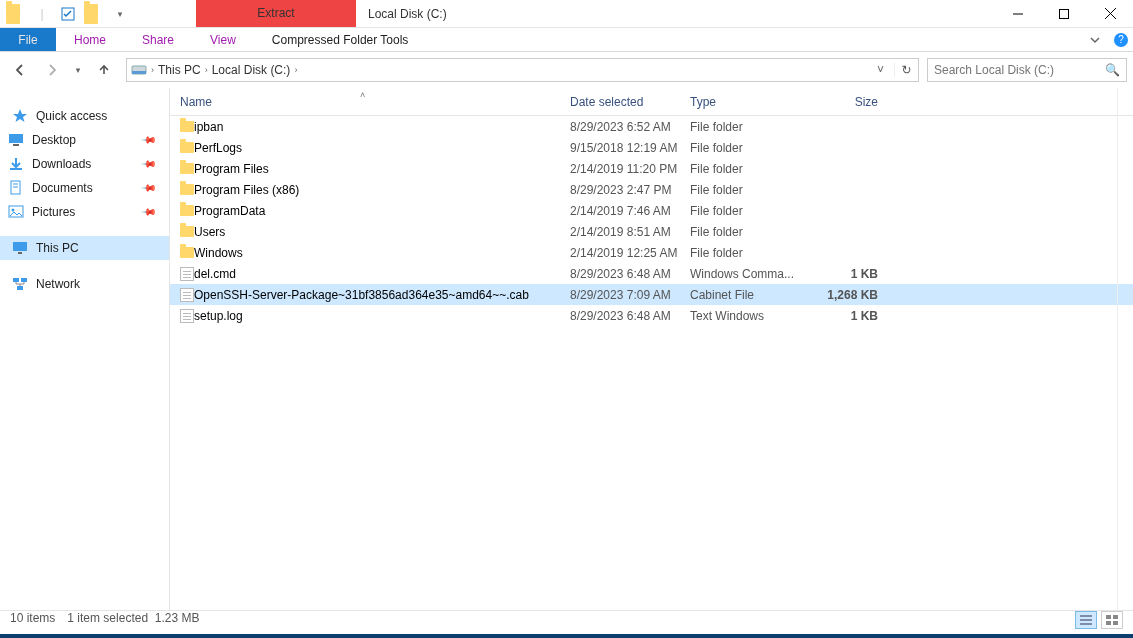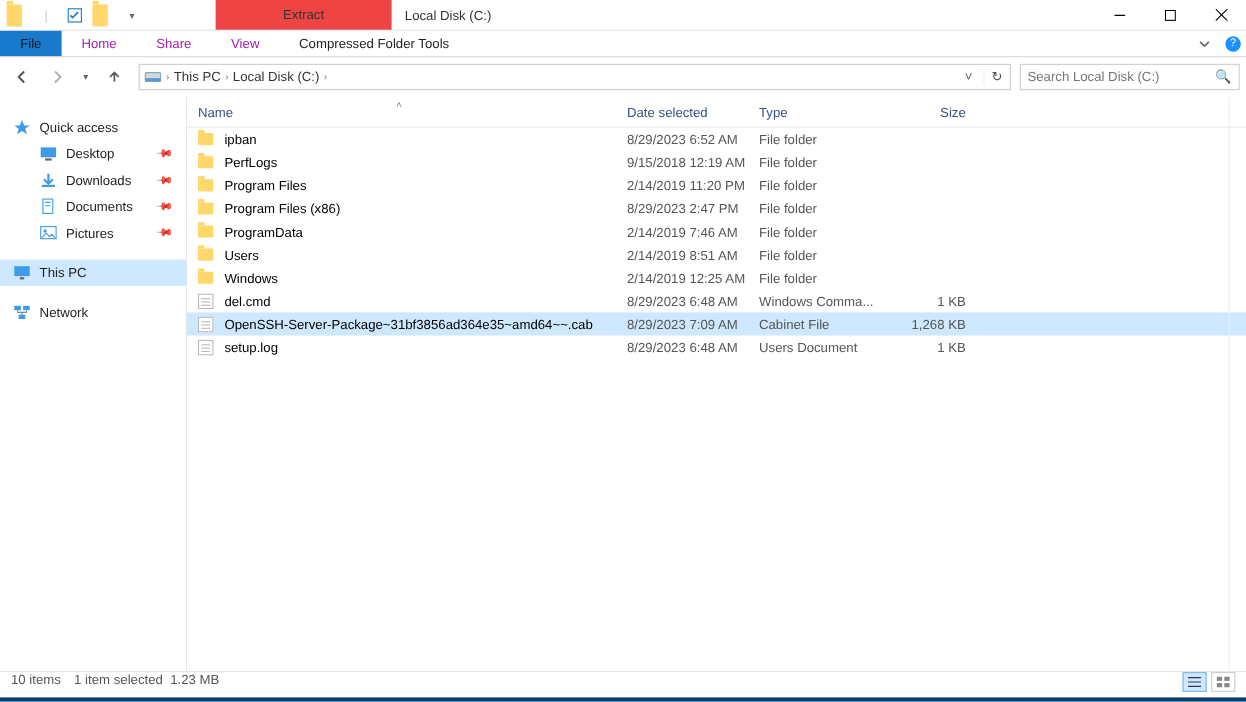--- a/index.html
+++ b/index.html
@@ -6,61 +6,61 @@
   body { width: 1133px; height: 638px; background: #fff; font-size: 12px; color: #000; position: relative; overflow: hidden;}
   .titlebar { height: 28px; display: flex; align-items: stretch; border-bottom: 1px solid #e5e5e5;}
   .qat { display:flex; align-items:center; padding-left:6px; }
   .qat span { width:20px; height:20px; margin-right:6px; display:inline-flex; align-items:center; justify-content:center; }
   .tabgroup { display:flex; align-items:flex-end; }
   .contexttab { margin-left:60px; height:28px; min-width:160px; background:#ef4444; display:flex; align-items:center; justify-content:center; font-size:12px; color:#333; }
   .titletext { flex:1; padding-left:12px; align-self:center; font-size:12px; color:#333;}
   .winbtns { display:flex; }
   .winbtn { width:46px; display:flex; align-items:center; justify-content:center; }
   .ribbontabs { height:24px; display:flex; align-items:stretch; border-bottom:1px solid #d9d9d9;}
-  .filetab { width:56px; background:#1979ca; color:#0f172a; display:flex; align-items:center; justify-content:center; font-size:12px;}
+  .filetab { width:56px; background:#1979ca; color:#e5e5e5; display:flex; align-items:center; justify-content:center; font-size:12px;}
   .rtab { padding:0 18px; display:flex; align-items:center; font-size:12px; color:#a21caf;}
   .rtab.context { color:#222;}
   .rtab-spacer { flex:1; }
   .help { width:24px; display:flex; align-items:center; justify-content:center; }
   .helpcircle { width:14px; height:14px; border-radius:50%; background:#1e90ff; color:#fff; font-size:10px; display:flex; align-items:center; justify-content:center;}
   .chevron { margin-right:8px; color:#666; display:flex; align-items:center;}
   .navrow { height:36px; display:flex; align-items:center; padding:0 6px; gap:4px;}
   .navbtn { width:28px; height:28px; display:flex; align-items:center; justify-content:center; color:#777;}
   .addrbar { flex:1; height:24px; border:1px solid #ccc; display:flex; align-items:center; padding-left:4px; gap:4px; font-size:12px; color:#333; margin-left:4px; margin-right:4px;}
   .addrchev { color:#666; font-size:9px; }
   .addr-tail{flex:1;}
   .addr-v { padding:0 6px; color:#666;}
   .refresh { width:24px; text-align:center; color:#555; border-left:1px solid #eee;}
   .searchbox { width:200px; height:24px; border:1px solid #ccc; display:flex; align-items:center; padding:0 6px; color:#888;}
   .searchbox input { border:none; outline:none; flex:1; font-size:12px;}
   .content { display:flex; height: calc(638px - 28px - 24px - 36px - 24px - 4px); }
   .navpane { width:170px; border-right:1px solid #e5e5e5; padding-top:16px; }
-  .nav-item { height:24px; display:flex; align-items:center; padding-left:36px; gap:8px; font-size:12px; color:#222;}
+  .nav-item { height:24px; display:flex; align-items:center; padding-left:8px; gap:8px; font-size:12px; color:#222;}
   .nav-item .pin { margin-left:auto; margin-right:14px; color:#888; font-size:10px; transform:rotate(45deg);}
   .nav-item.selected { background:#cde8ff;}
   .nav-item.head { padding-left:12px; }
   .nav-group-gap { height:12px; }
   .iconbox { width:16px; height:16px; display:inline-flex; align-items:center; justify-content:center; }
   .folder-ico { width:14px; height:11px; background:#ffd76a; border-radius:1px; position:relative;}
   .folder-ico::before { content:""; position:absolute; top:-3px; left:0; width:6px; height:3px; background:#ffd76a; border-radius:1px 1px 0 0;}
   .disk-ico svg, .network-ico svg, .desktop-ico svg, .star-ico svg, .pictures-ico svg, .docs-ico svg, .dl-ico svg { width:16px; height:16px; }
   .filepane { flex:1; position:relative;}
   .colheaders { height:28px; display:flex; align-items:center; border-bottom:1px solid #e5e5e5; color:#37517e; font-size:12px; padding-left:10px;}
   .col-name { width:390px; position:relative;}
   .col-date { width:120px;}
   .col-type { width:118px;}
   .col-size { width:70px; text-align:right;}
   .sortglyph { position:absolute; left:180px; top:-5px; font-size:9px; color:#777;}
   .rows { }
   .row { height:21px; display:flex; align-items:center; padding-left:10px; font-size:12px;}
   .row.selected { background:#cde8ff;}
-  .row .c-name { width:390px; display:flex; align-items:center; gap:10px;}
+  .row .c-name { width:390px; display:flex; align-items:center; gap:0;}
   .row .c-date { width:120px; color:#555;}
   .row .c-type { width:118px; color:#555; white-space:nowrap; overflow:hidden; text-overflow:ellipsis;}
-  .row .c-size { width:70px; text-align:right; color:#555;}
+  .row .c-size { width:70px; text-align:right; color:#555;font-weight:bold;}
   .file-ico { width:14px; height:14px; border:1px solid #bbb; background:#fff; position:relative;}
   .file-ico::after{content:""; position:absolute; top:3px; left:2px; right:2px; height:1px; background:#bbb; box-shadow:0 3px 0 #bbb, 0 6px 0 #bbb;}
   .statusbar { height:24px; border-top:1px solid #e5e5e5; display:flex; align-items:flex-start; padding:0 10px; font-size:12px; color:#555; gap:12px;}
   .statusbar .right { margin-left:auto; display:flex; gap:4px;}
   .viewbtn { width:22px; height:18px; border:1px solid #ccc; display:flex; align-items:center; justify-content:center;}
   .viewbtn.active{ background:#cde8ff; border-color:#7ab8e6;}
   .taskbar { height:4px; background:linear-gradient(#0b3e6f,#0b3e6f);}
   .scroll-right { position:absolute; right:0; top:0; bottom:0; width:16px; border-left:1px solid #eee;}
 </style>
 </head>
@@ -332,21 +332,21 @@
           <div class="c-date">8/29/2023 7:09 AM</div>
           <div class="c-type">Cabinet File</div>
           <div class="c-size">1,268 KB</div>
         </div>
         <div class="row">
           <div class="c-name">
             <span class="file-ico"></span>
             <span>setup.log</span>
           </div>
           <div class="c-date">8/29/2023 6:48 AM</div>
-          <div class="c-type">Users Document</div>
+          <div class="c-type">Text Windows</div>
           <div class="c-size">1 KB</div>
         </div>
       </div>
     <div class="scroll-right"></div>
   </div>
 </div>
 
 <div class="statusbar">
   <span>10 items</span>
   <span>

